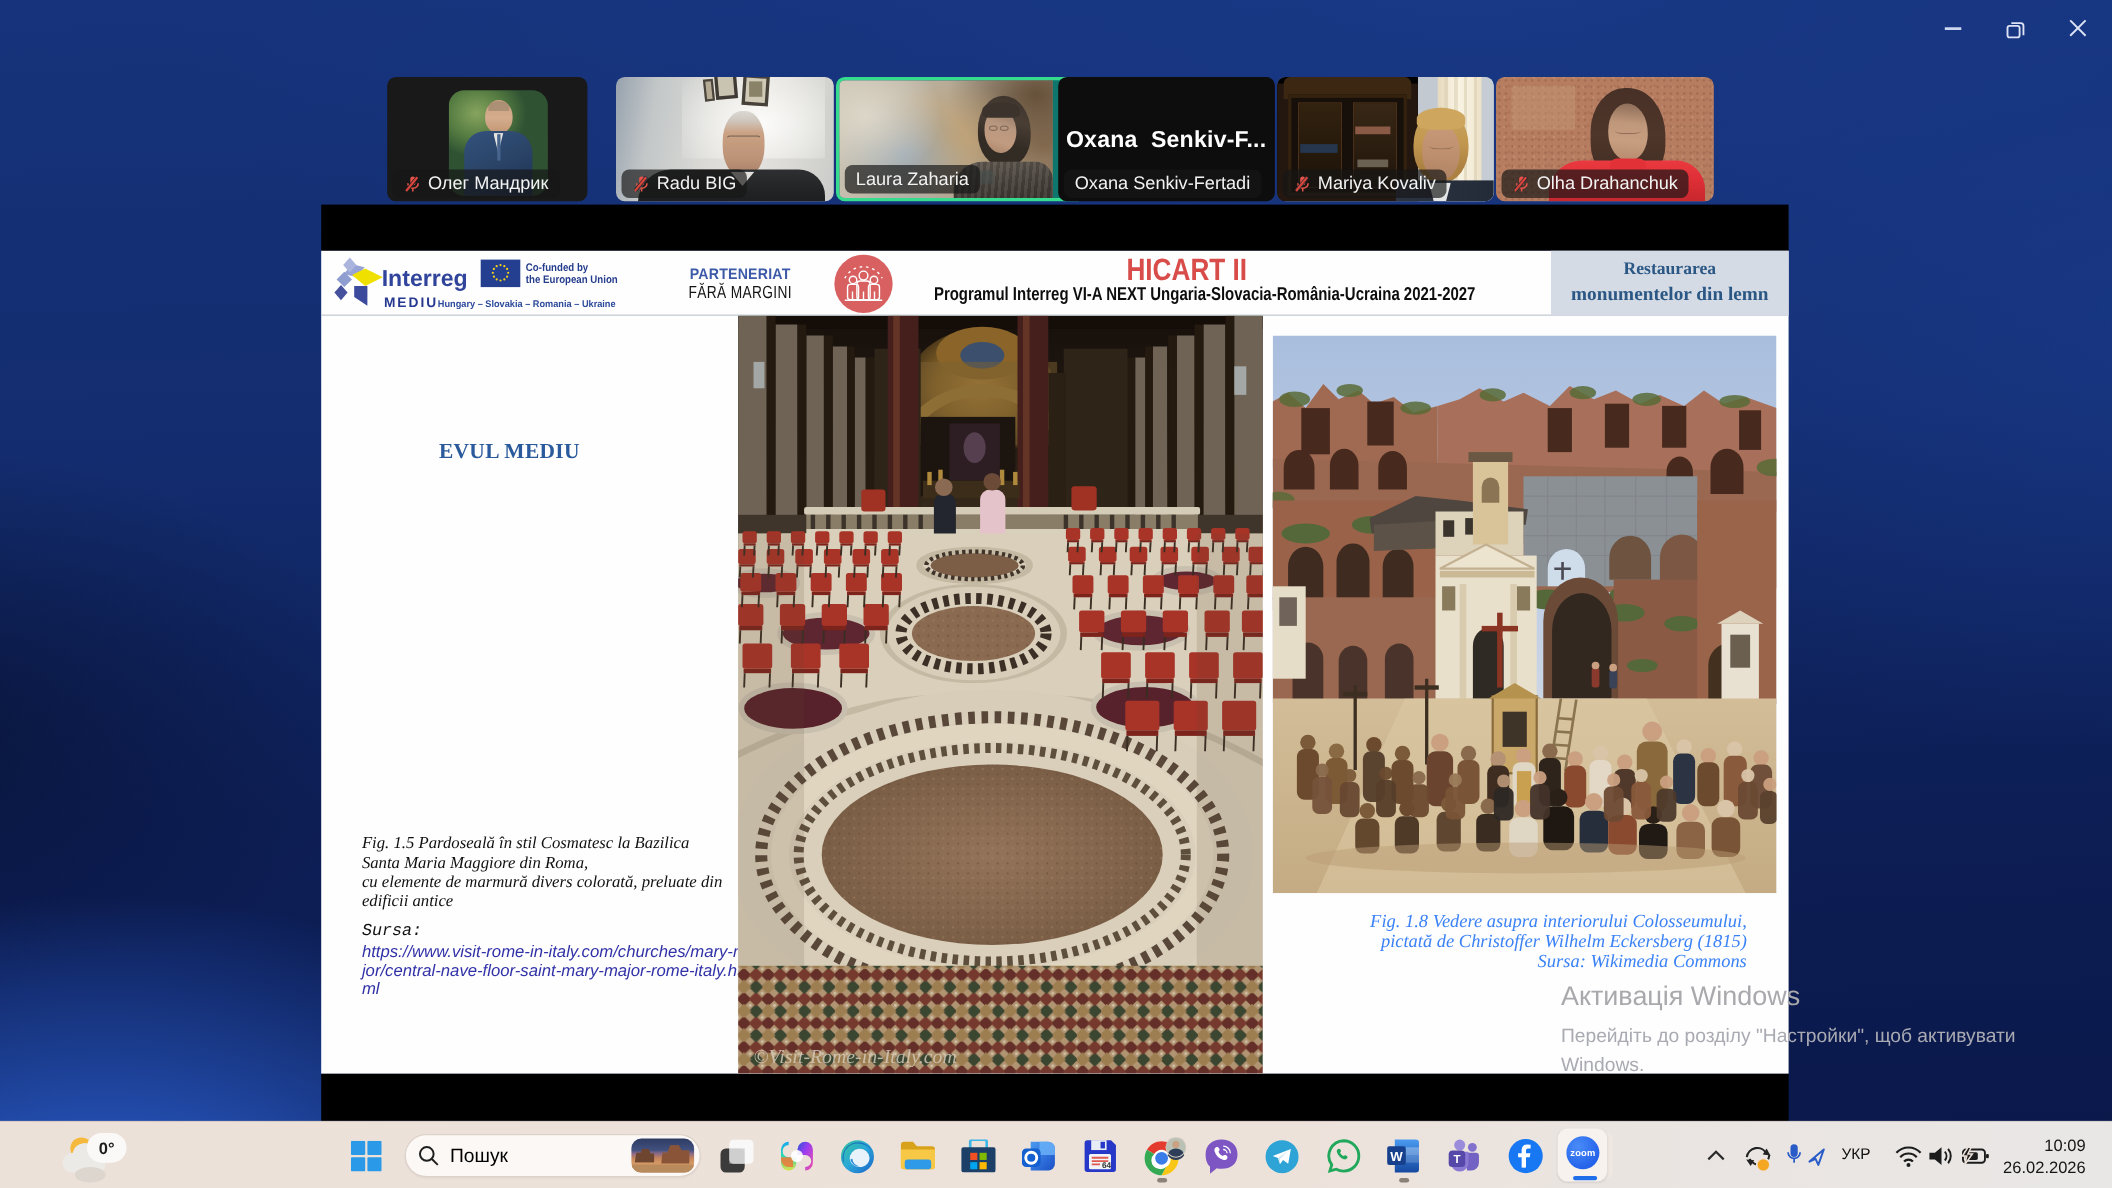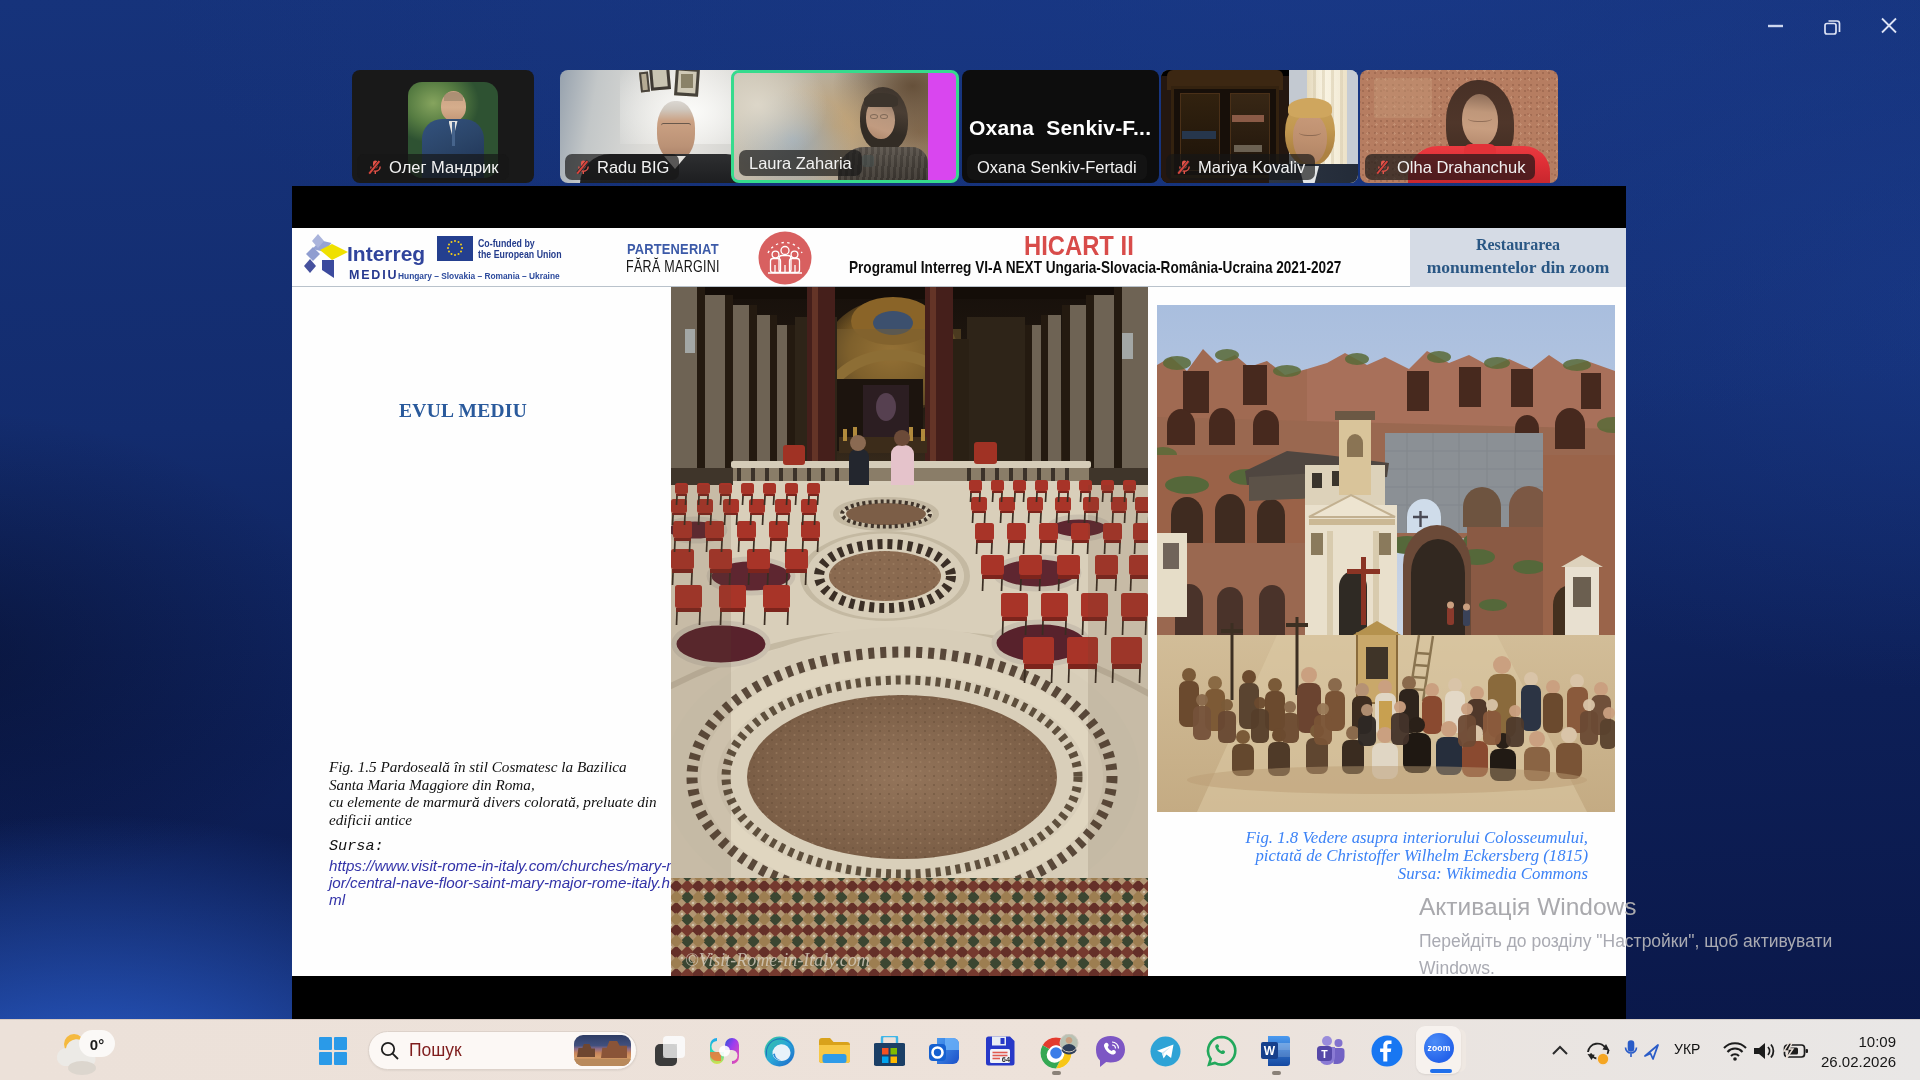--- a/index.html
+++ b/index.html
@@ -53,21 +53,21 @@
  <div class="a" style="left:20px;top:84px;width:170px;height:32px;border-radius:30px 24px 0 0;background:linear-gradient(180deg,#2e2f31,#1b1c1e)"></div>
  <div class="a" style="left:104px;top:86px;width:22px;height:13px;background:#e3e1dd;clip-path:polygon(0 0,100% 0,50% 100%)"></div>
  <div class="lbl"><svg class="micw" viewBox="0 0 16 16">
         <rect x="6" y="1.5" width="4.6" height="8" rx="2.3" fill="#e4544a"></rect>
         <path d="M3.8 7.5 a4.7 4.7 0 0 0 9.4 0" fill="none" stroke="#e4544a" stroke-width="1.4"></path>
         <line x1="8.3" y1="12.5" x2="8.3" y2="15" stroke="#e4544a" stroke-width="1.4"></line>
         <line x1="2.6" y1="14.2" x2="12.8" y2="1.8" stroke="#26262a" stroke-width="3.4"></line>
         <line x1="2.2" y1="14.6" x2="12.4" y2="2.2" stroke="#d8453c" stroke-width="2"></line>
       </svg>Radu BIG</div>
 </div>
-<div class="tile" style="left:731px;width:228px;border:3px solid #36db8d;background:#d946ef">
+<div class="tile" style="left:760px;width:228px;border:3px solid #36db8d;background:#0f766e">
  <div class="a" style="left:0;top:0;width:194px;height:107px;background:
   radial-gradient(70px 60px at 12% 30%,rgba(222,216,202,.95),rgba(222,216,202,0)),
   radial-gradient(60px 50px at 30% 62%,rgba(148,170,190,.8),rgba(148,170,190,0)),
   radial-gradient(70px 55px at 52% 50%,rgba(196,160,108,.85),rgba(196,160,108,0)),
   radial-gradient(80px 60px at 92% 12%,rgba(96,74,52,.9),rgba(96,74,52,0)),
   radial-gradient(70px 60px at 96% 55%,rgba(134,106,76,.85),rgba(134,106,76,0)),
   linear-gradient(100deg,#c9c2b2,#b3a896 55%,#9a8a74)"></div>
  <div class="a" style="left:126px;top:14px;width:48px;height:64px;border-radius:48% 52% 42% 46%;background:linear-gradient(195deg,#3b332c 0%,#4a3e34 35%,#332c25 65%)"></div>
  <div class="a" style="left:132px;top:26px;width:29px;height:40px;border-radius:46% 54% 48% 52%;background:linear-gradient(200deg,#8a7262 0%,#b8977e 40%,#c19b80 70%,#aa8468)"></div>
  <div class="a" style="left:130px;top:20px;width:34px;height:14px;border-radius:50% 50% 20% 20%;background:#3c342c"></div>
@@ -177,21 +177,21 @@
   <line x1="10" y1="42" x2="44" y2="42"></line>
       <line x1="17" y1="34" x2="17" y2="42"></line>
       <line x1="27" y1="34" x2="27" y2="42"></line>
       <line x1="37" y1="34" x2="37" y2="42"></line>
  </g>
 </svg>
 <div class="a" style="left:1024px;top:230px;white-space:nowrap;font-size:28px;font-weight:bold;color:#d84c4a;transform:scaleX(.85);transform-origin:0 0">HICART II</div>
 <div class="a" style="left:849px;top:258px;white-space:nowrap;font-size:17px;font-weight:bold;color:#0d0d0d;transform:scaleX(.8);transform-origin:0 0" id="prog">Programul Interreg VI-A NEXT Ungaria-Slovacia-România-Ucraina 2021-2027</div>
 <div class="a" style="left:1410px;top:228px;width:216px;height:59px;background:#d5dbe5;font-family:'Liberation Serif',serif;color:#2a5784;text-align:center">
  <div style="margin-top:8px;font-size:16px;font-weight:bold">Restaurarea</div>
- <div style="margin-top:3px;font-size:17.5px;font-weight:bold">monumentelor din zoom</div>
+ <div style="margin-top:3px;font-size:17.5px;font-weight:bold">monumentelor din lemn</div>
 </div>
 
 <div class="a" style="left:399px;top:400px;font-family:'Liberation Serif',serif;font-size:19.5px;font-weight:bold;color:#2a5a9c;letter-spacing:.3px">EVUL MEDIU</div>
 <div class="a" style="left:329px;top:758px;white-space:nowrap;font-family:'Liberation Serif',serif;font-style:italic;font-size:15.2px;line-height:17.5px;color:#101010">Fig. 1.5 Pardoseală în stil Cosmatesc la Bazilica<br>Santa Maria Maggiore din Roma,<br>cu elemente de marmură divers colorată, preluate din<br>edificii antice</div>
 <div class="a" style="left:329px;top:837px;font-family:Liberation Mono, monospace;font-style:italic;font-size:15.2px;color:#101010">Sursa:</div>
 <div class="a" style="left:329px;top:857px;white-space:nowrap;font-family:Liberation Sans, sans-serif;font-style:italic;font-size:15.2px;line-height:17.2px;color:#3232a8">https://www.visit-rome-in-italy.com/churches/mary-ma<br>jor/central-nave-floor-saint-mary-major-rome-italy.ht<br>ml</div>
 <div class="a" style="left:1190px;top:829px;width:398px;text-align:right;font-family:'Liberation Serif',serif;font-style:italic;font-size:16.8px;line-height:18px;color:#3b82f6">Fig. 1.8 Vedere asupra interiorului Colosseumului,<br>pictată de Christoffer Wilhelm Eckersberg (1815)<br>Sursa: Wikimedia Commons</div>
 <div class="a" style="left:1419px;top:893px;font-size:24.5px;color:#a9a9ad">Активація Windows</div>
 <div class="a" style="left:1419px;top:928px;font-size:17.5px;color:#a9aab2;line-height:27px">Перейдіть до розділу "Настройки", щоб активувати<br>Windows.</div>
 
@@ -868,21 +868,21 @@
       <rect x="0" y="15" width="13" height="13" rx="1"></rect>
       <rect x="15" y="15" width="13" height="13" rx="1"></rect>
     </g>
 </svg>
 
 <div class="a" style="left:368px;top:1031px;width:269px;height:39px;border-radius:20px;background:#fcf8f5;border:1px solid #ddd2ca;box-shadow:0 1px 2px rgba(0,0,0,.06)"></div>
 <svg class="a" style="left:379px;top:1040px" width="22" height="22" viewBox="0 0 22 22">
     <circle cx="9" cy="9" r="6.2" fill="none" stroke="#1f1f1f" stroke-width="1.8"></circle>
     <line x1="13.6" y1="13.6" x2="19" y2="19" stroke="#1f1f1f" stroke-width="1.8"></line>
   </svg>
-<div class="a" style="left:409px;top:1040px;font-size:17.5px;color:#7f1d1d">Пошук</div>
+<div class="a" style="left:409px;top:1040px;font-size:17.5px;color:#000000">Пошук</div>
 <div class="a" style="left:574px;top:1035px;width:57px;height:31px;border-radius:9px;overflow:hidden;background:linear-gradient(180deg,#2e3c64 0%,#41507e 34%,#8a6a88 44%,#c8845a 58%,#d49a66 72%,#9a6844 100%)">
  <div class="a" style="left:3px;top:9px;width:18px;height:13px;background:#6e4630;clip-path:polygon(0 100%,8% 30%,30% 30%,38% 0,70% 0,80% 35%,100% 35%,100% 100%)"></div>
  <div class="a" style="left:27px;top:6px;width:26px;height:17px;background:#8a5438;clip-path:polygon(0 100%,5% 40%,22% 40%,32% 0,62% 0,72% 28%,100% 28%,100% 100%)"></div>
  <div class="a" style="left:0px;top:24px;width:57px;height:7px;background:#b98a5c"></div>
 </div>
 
 <svg class="a" style="left:654px;top:1036px" width="32" height="31" viewBox="0 0 32 31">
  <rect x="1" y="8" width="22" height="22" rx="5" fill="#3b3b3b"></rect>
  <rect x="9" y="0" width="22" height="22" rx="4" fill="#fafafa" opacity=".93"></rect>
  <rect x="9" y="8" width="14" height="14" fill="#b8b8b8" opacity=".55"></rect>

